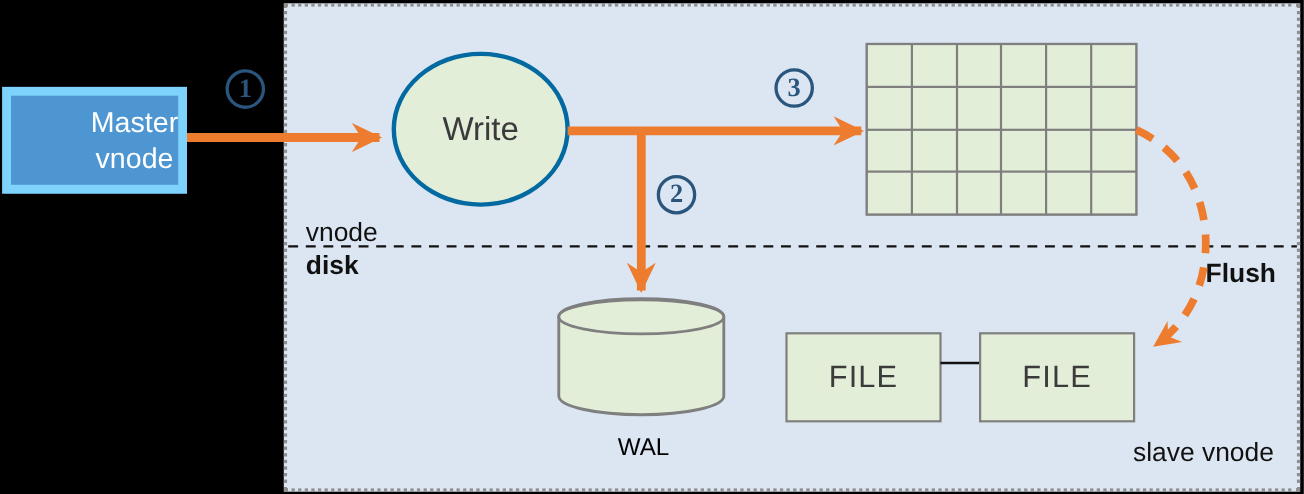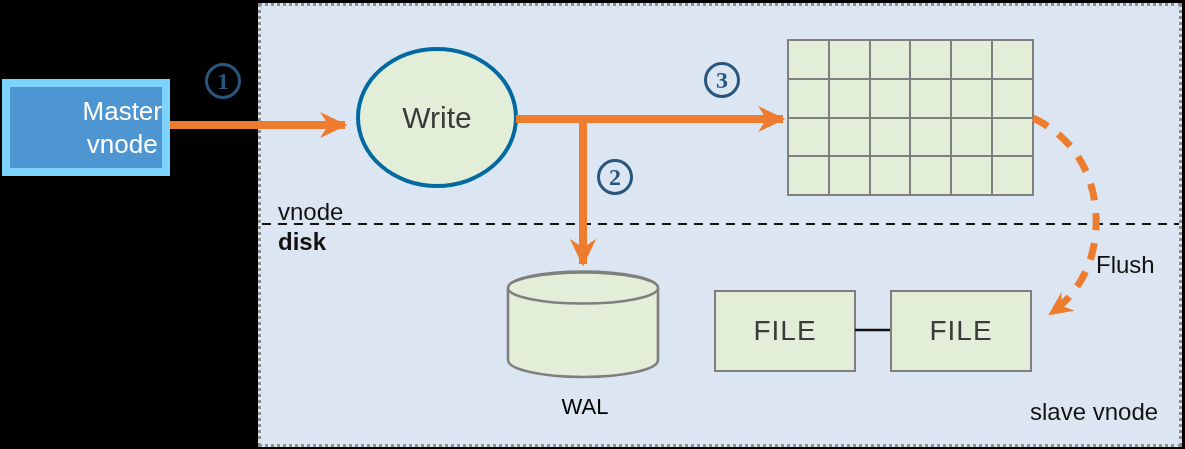--- a/index.html
+++ b/index.html
@@ -85,35 +85,36 @@
     background: #7f7f7f;
     gap: 2px;
   }
   .mem-grid .cell { background: #e3eed8; }
 
   
   .lbl { position: absolute; color: #111; }
   .memory-lbl { left: 278px; top: 198px; font-size: 24px; }
   .disk-lbl   { left: 278px; top: 228px; font-size: 24px; font-weight: bold; }
   .wal-lbl    { left: 538px; top: 394px; width: 94px; text-align: center; font-size: 22px; color: #000; }
-  .flush-lbl  { left: 1096px; top: 251px; font-size: 24px; }
+  .flush-lbl  { left: 1096px; top: 235px; font-size: 24px; font-weight: bold; }
   .slave-lbl  { left: 1030px; top: 398px; font-size: 24px; }
 
   
   .file-box {
     position: absolute;
     width: 142px; height: 82px;
     background: #e3eed8;
     border: 2px solid #7f7f7f;
     display: flex;
     align-items: center;
     justify-content: center;
     color: #3b3b3b;
     font-size: 28px;
     letter-spacing: 1px;
+    margin-top: 12px;
   }
   .file-box-1 { left: 714px; top: 290px; }
   .file-box-2 { left: 890px; top: 290px; }
 
   svg.overlay {
     position: absolute;
     left: 0; top: 0;
     width: 1185px; height: 449px;
     pointer-events: none;
   }

